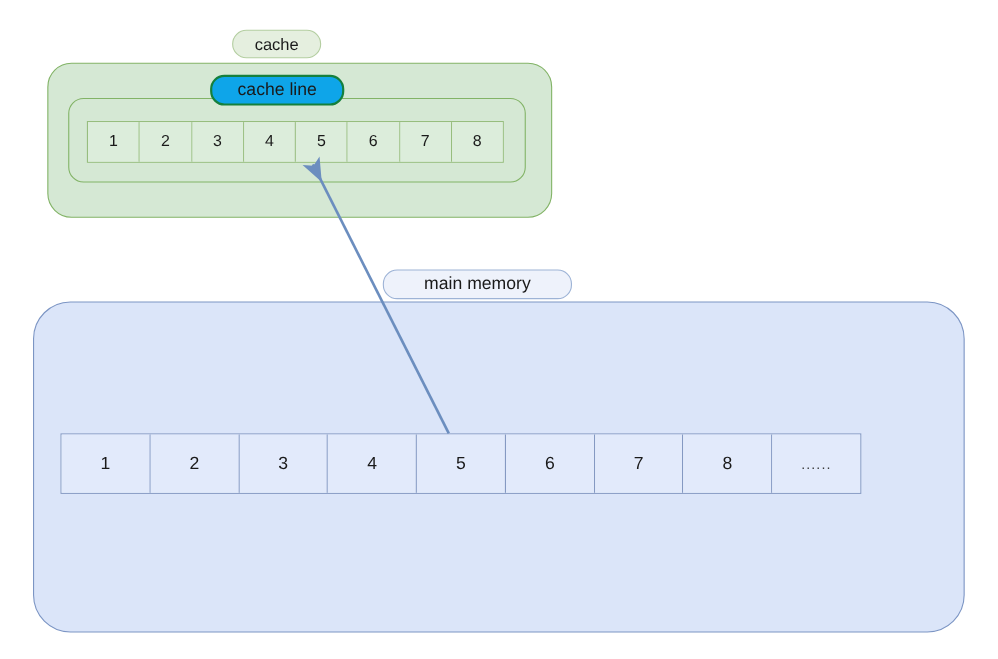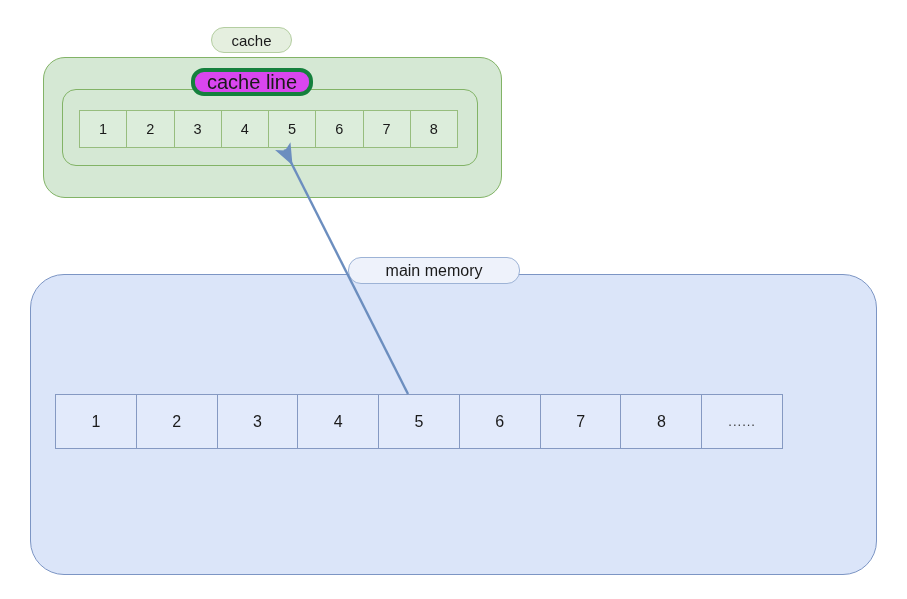--- a/index.html
+++ b/index.html
@@ -91,33 +91,32 @@
     height: 26px;
     background: #e5efdf;
     border: 1px solid #b4ceA1;
     font-size: 15px;
   }
   .label-cache-line {
     left: 191px;
     top: 68px;
     width: 122px;
     height: 28px;
-    background: #d946ef;
-    border: 4px solid #15803d;
-    font-size: 20px;
+    background: #0ea5e9;
+    border: 2px solid #15803d;
+    font-size: 16px;
   }
   .label-main-memory {
     left: 348px;
     top: 245px;
     width: 172px;
     height: 27px;
     background: #eef2fb;
     border: 1px solid #9db3d6;
     font-size: 16px;
-    margin-top: 12px;
   }
 
   
   .memory-outer {
     position: absolute;
     left: 30px;
     top: 274px;
     width: 847px;
     height: 301px;
     box-sizing: border-box;

